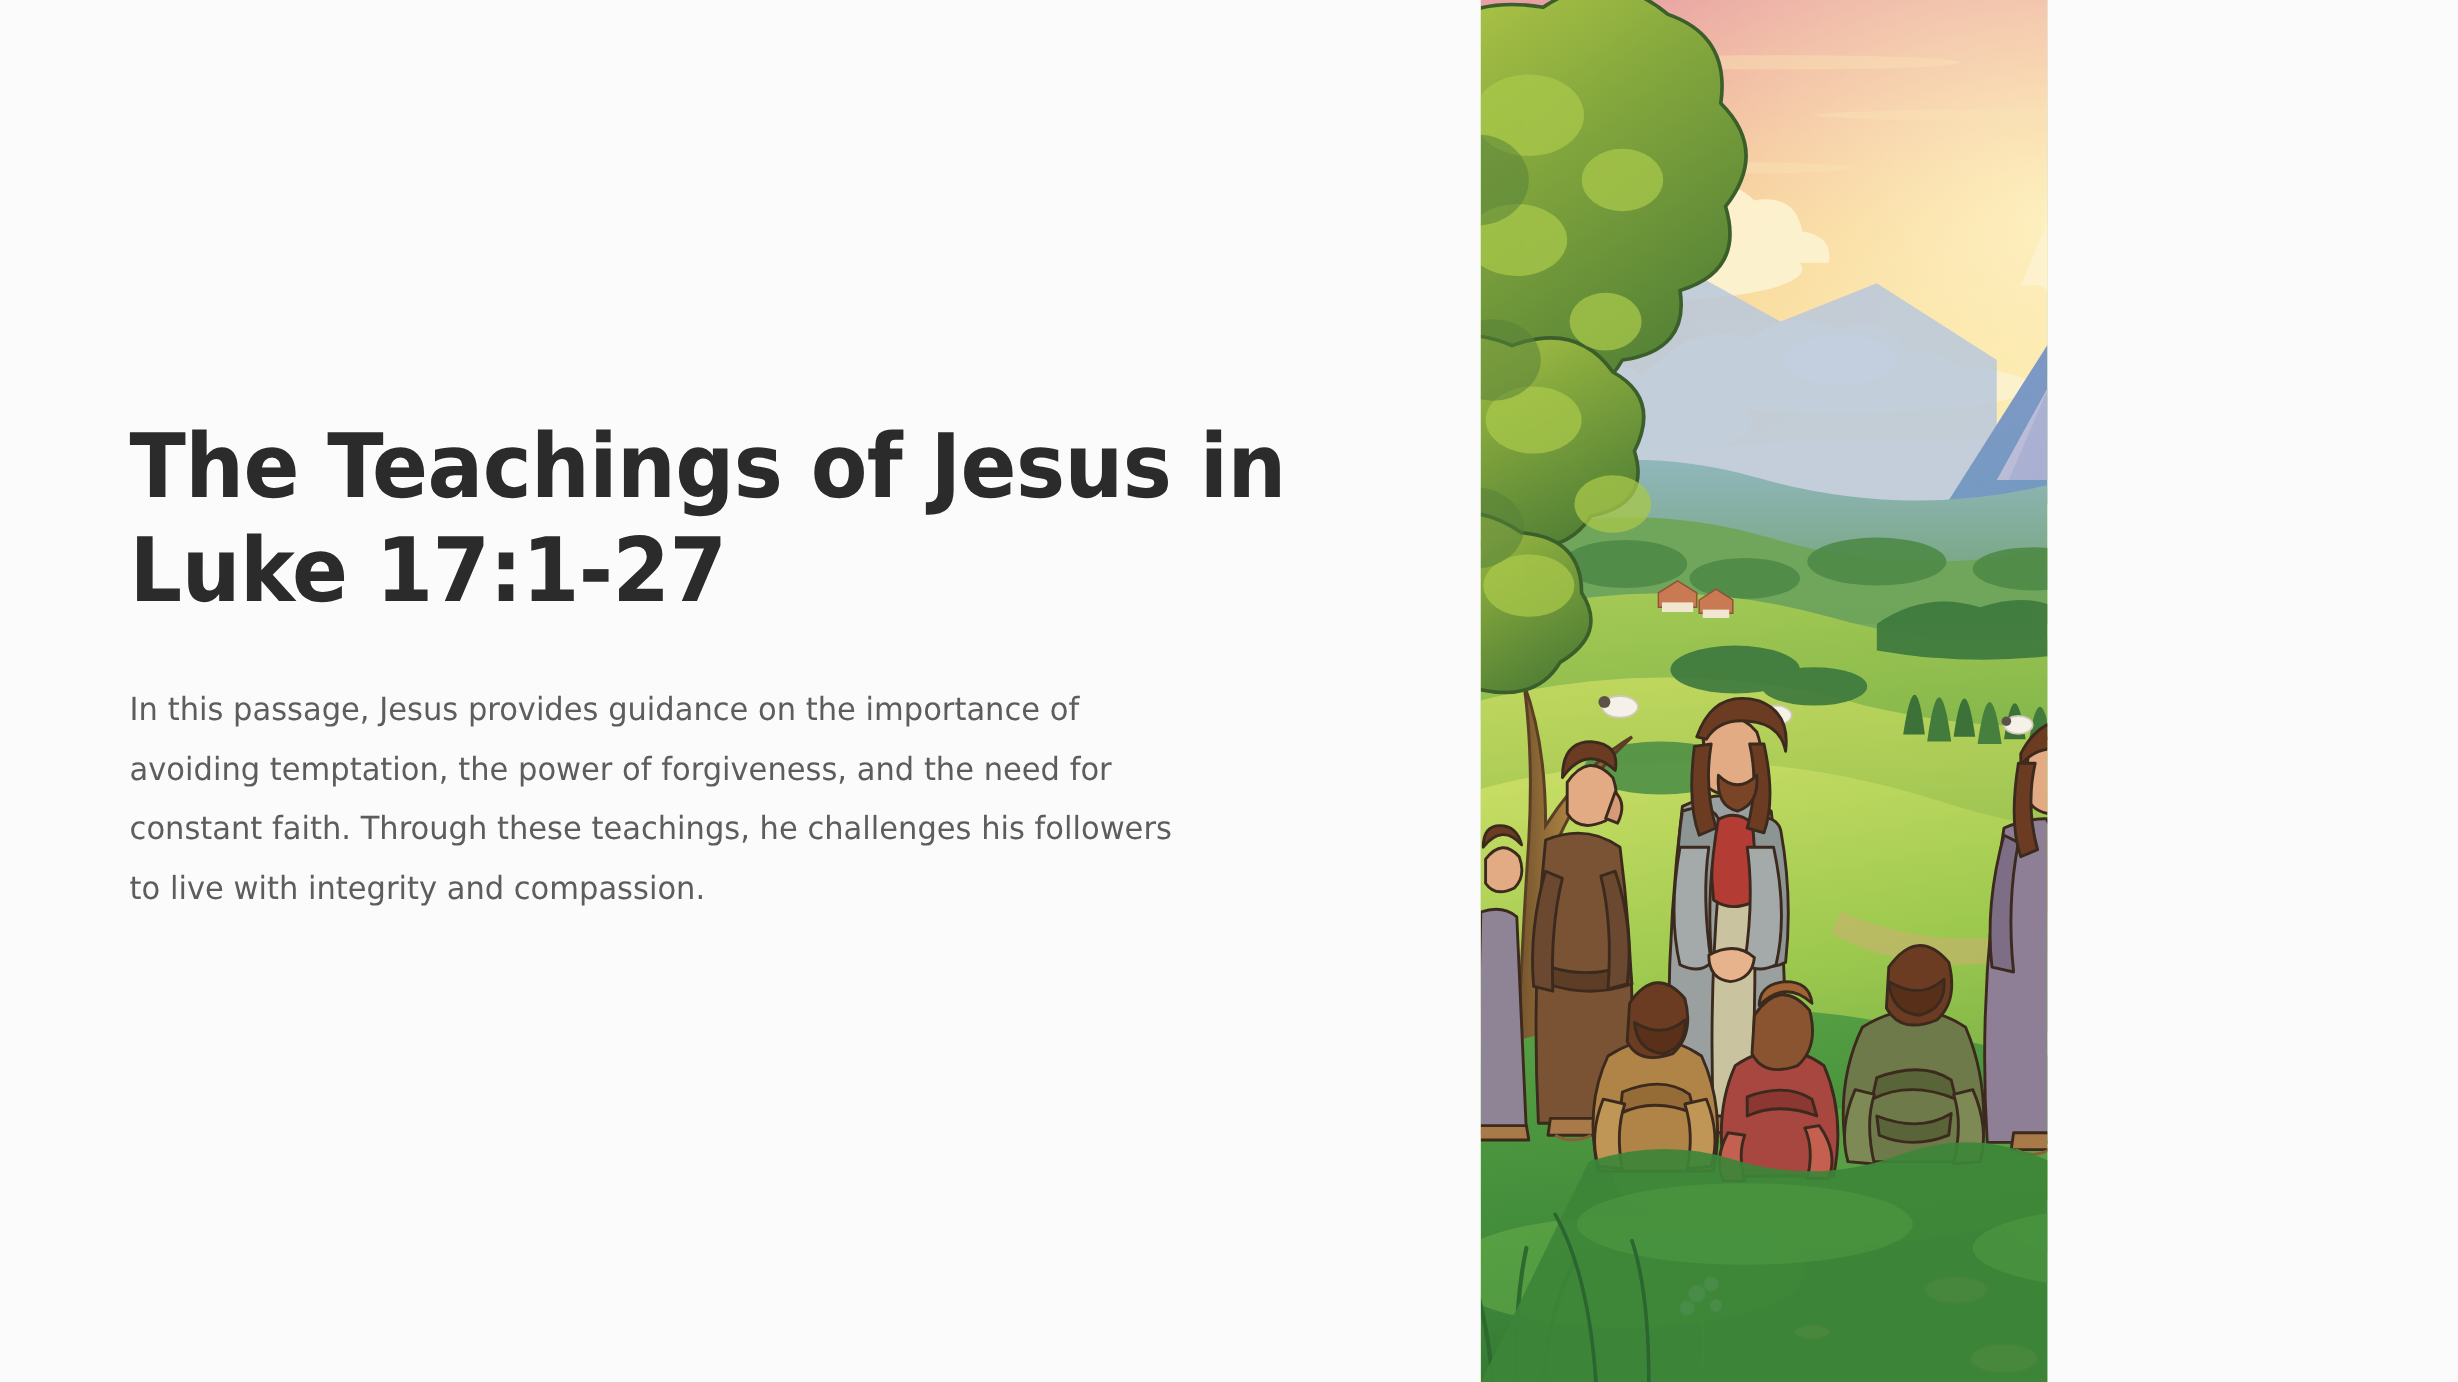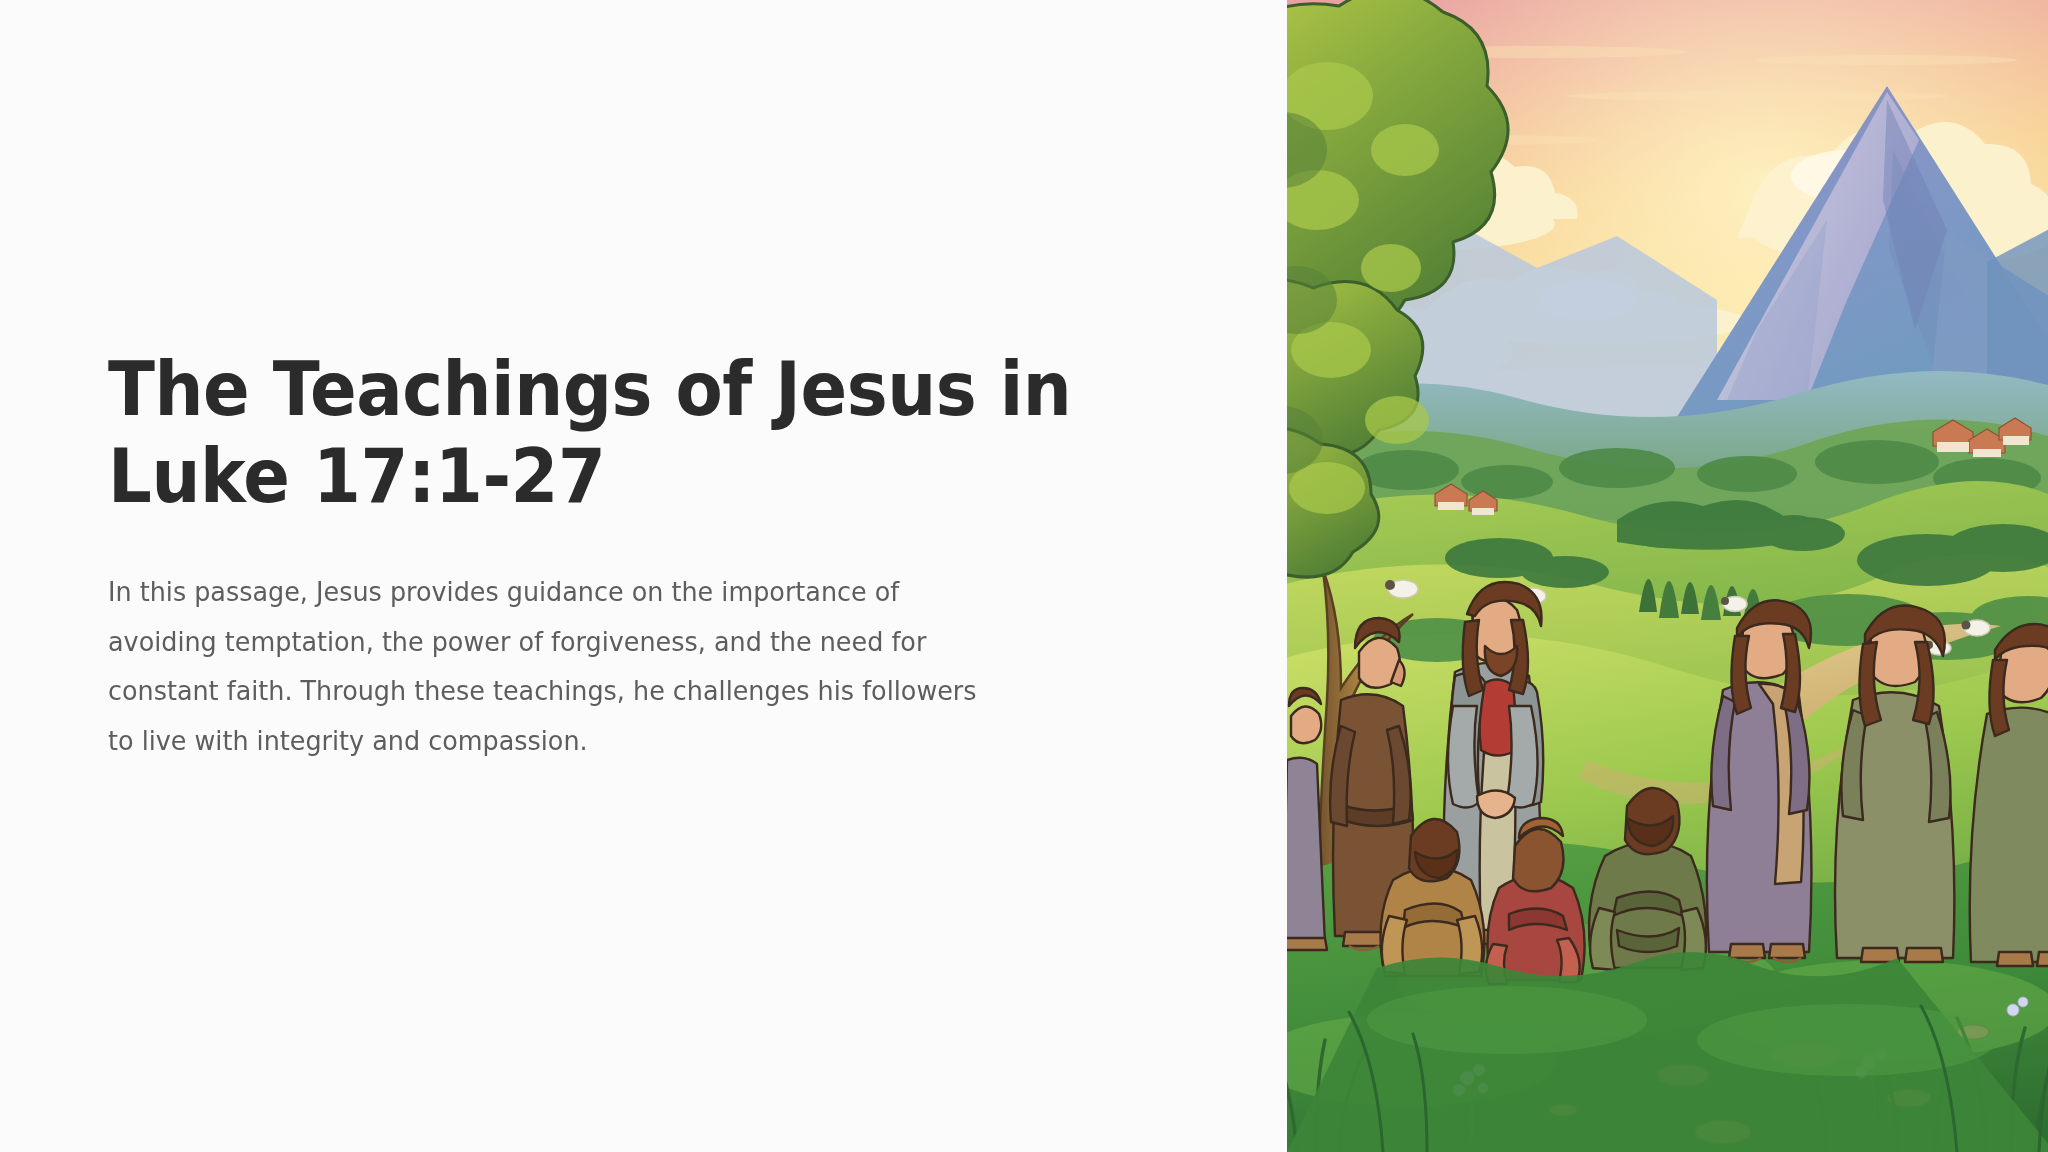--- a/index.html
+++ b/index.html
@@ -9,21 +9,21 @@
     width: 2048px;
     height: 1152px;
     overflow: hidden;
   }
   body {
     background: #fbfbfb;
     font-family: "Liberation Sans", sans-serif;
   }
   .slide {
     position: relative;
-    width: 2048px;
+    width: 1706px;
     height: 1152px;
     display: flex;
     background: #fbfbfb;
     gap: 16px;
   }
   
   .text-panel {
     width: 1280px;
     height: 1152px;
     background: #fbfbfb;

